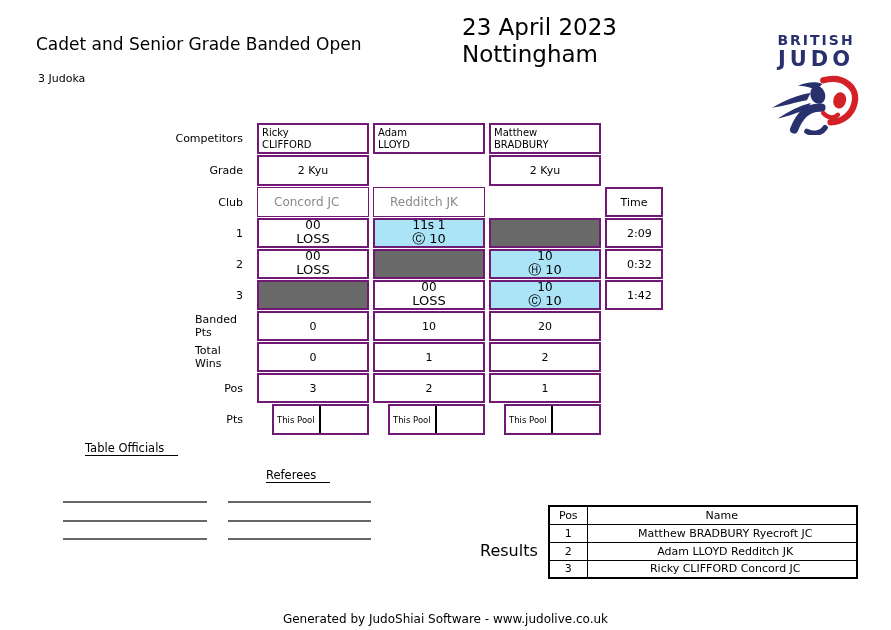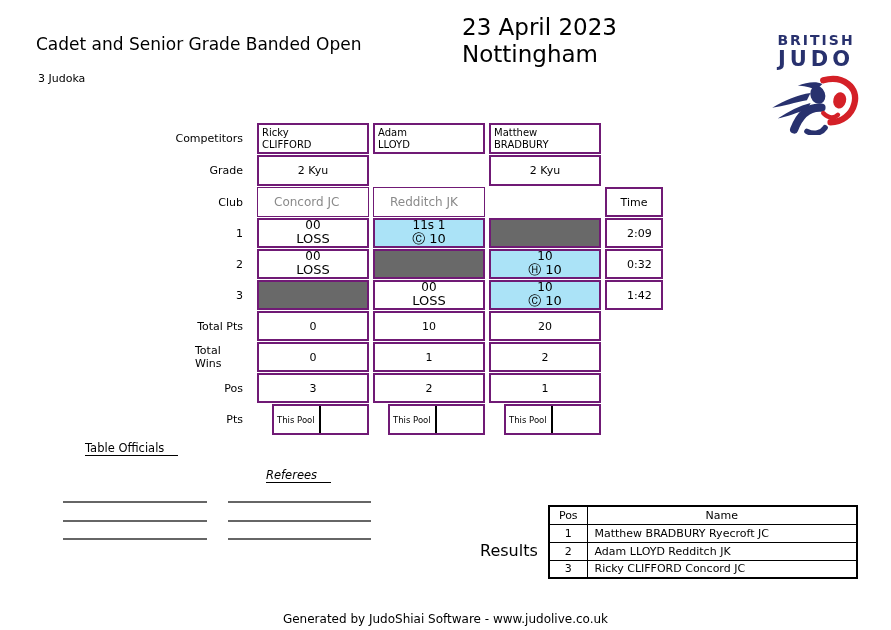--- a/index.html
+++ b/index.html
@@ -51,21 +51,21 @@
   .sig-title { position:absolute; font-size:11.5px; border-bottom:1px solid #000; padding-right:14px; }
   .sig-line { position:absolute; border-top:2px solid #666; height:0; }
   
   .results-label { position:absolute; left:480px; top:541px; font-size:16px; }
   table.results { position:absolute; left:548px; top:505px; border-collapse:collapse; font-size:11px; }
   table.results th, table.results td { border:1px solid #000; height:18px; }
   table.results { border:2px solid #000; }
   table.results th { font-weight:normal; }
   .col-pos { width:38px; text-align:center; }
   .col-name { width:270px; }
-  td.col-name { padding-left:7px; text-align:left; }
+  td.col-name { padding-left:7px; text-align:center; }
   th.col-name { text-align:center; }
   
   .footer { position:absolute; left:0; right:0; top:612px; text-align:center; font-size:12px; }
 </style>
 </head>
 <body style="--win-bg: #abe3f7; --blocked-bg: #696969; --navy: #28316e; --red: #d42027;">
 
 <div class="title-block">
   <div>Cadet and Senior Grade Banded Open</div>
 </div>
@@ -145,21 +145,21 @@
   <div class="cell match-cell gc3 gr6">
     <div class="score">00</div>
     <div class="main">LOSS</div>
   </div>
   <div class="cell match-cell win gc4 gr6">
     <div class="score">10</div>
     <div class="main">Ⓒ 10</div>
   </div>
   <div class="cell time-cell gc5 gr6">1:42</div>
 
-  <div class="lbl gc1 gr7">Total Pts</div>
+  <div class="lbl gc1 gr7">Banded Pts</div>
   <div class="cell num-cell gc2 gr7">0</div>
   <div class="cell num-cell gc3 gr7">10</div>
   <div class="cell num-cell gc4 gr7">20</div>
 
   <div class="lbl gc1 gr8">Total Wins</div>
   <div class="cell num-cell gc2 gr8">0</div>
   <div class="cell num-cell gc3 gr8">1</div>
   <div class="cell num-cell gc4 gr8">2</div>
 
   <div class="lbl gc1 gr9">Pos</div>
@@ -176,21 +176,21 @@
     <div class="half-l">This Pool</div>
     <div class="half-r"></div>
   </div>
   <div class="cell pts-cell gc4 gr10">
     <div class="half-l">This Pool</div>
     <div class="half-r"></div>
   </div>
 </div>
 
 <div class="sig-title" style="left:85px; top:441px;">Table Officials</div>
-<div class="sig-title" style="left:266px; top:468px;font-style:italic;">Referees</div>
+<div class="sig-title" style="left:266px; top:468px;">Referees</div>
 <div class="sig-line" style="left:63px;  top:501px; width:144px;"></div>
 <div class="sig-line" style="left:63px;  top:520px; width:144px;"></div>
 <div class="sig-line" style="left:63px;  top:538px; width:144px;"></div>
 <div class="sig-line" style="left:228px; top:501px; width:143px;"></div>
 <div class="sig-line" style="left:228px; top:520px; width:143px;"></div>
 <div class="sig-line" style="left:228px; top:538px; width:143px;"></div>
 
 <div class="results-label">Results</div>
 <table class="results">
   <tbody>

